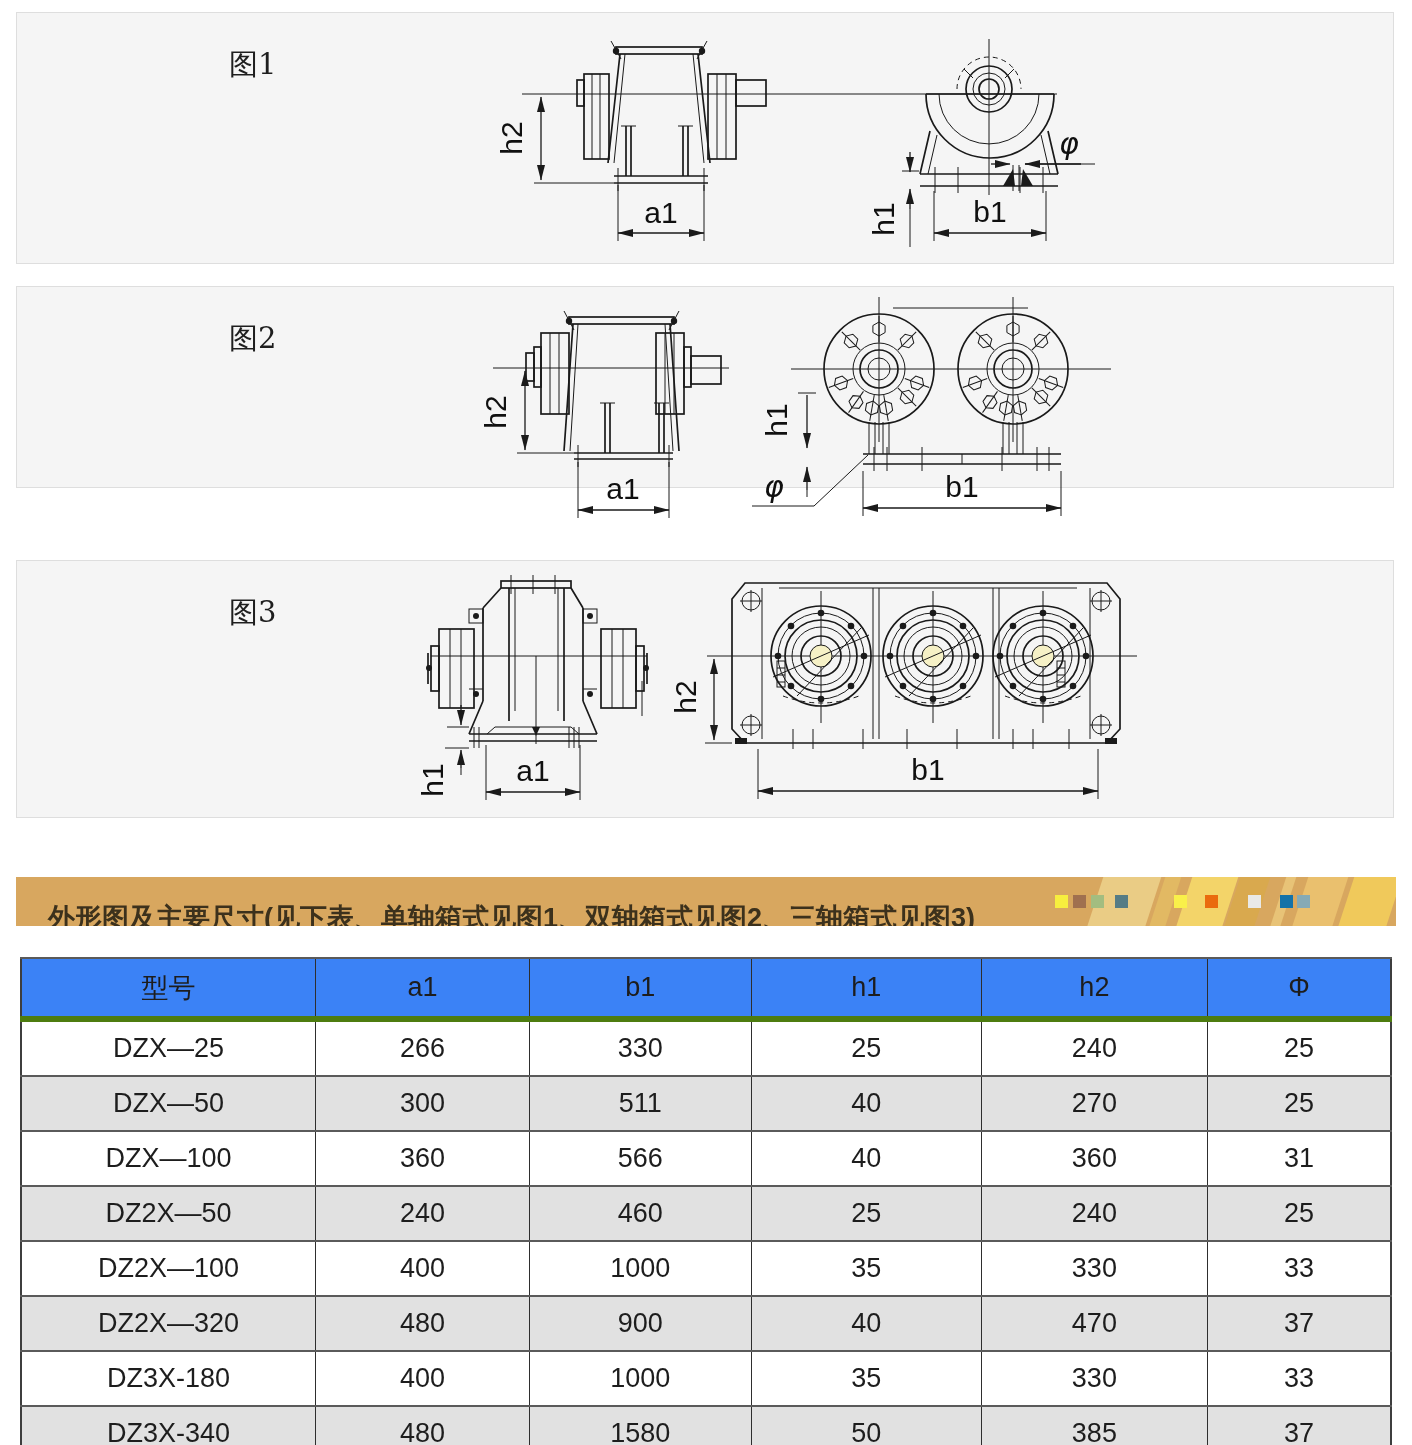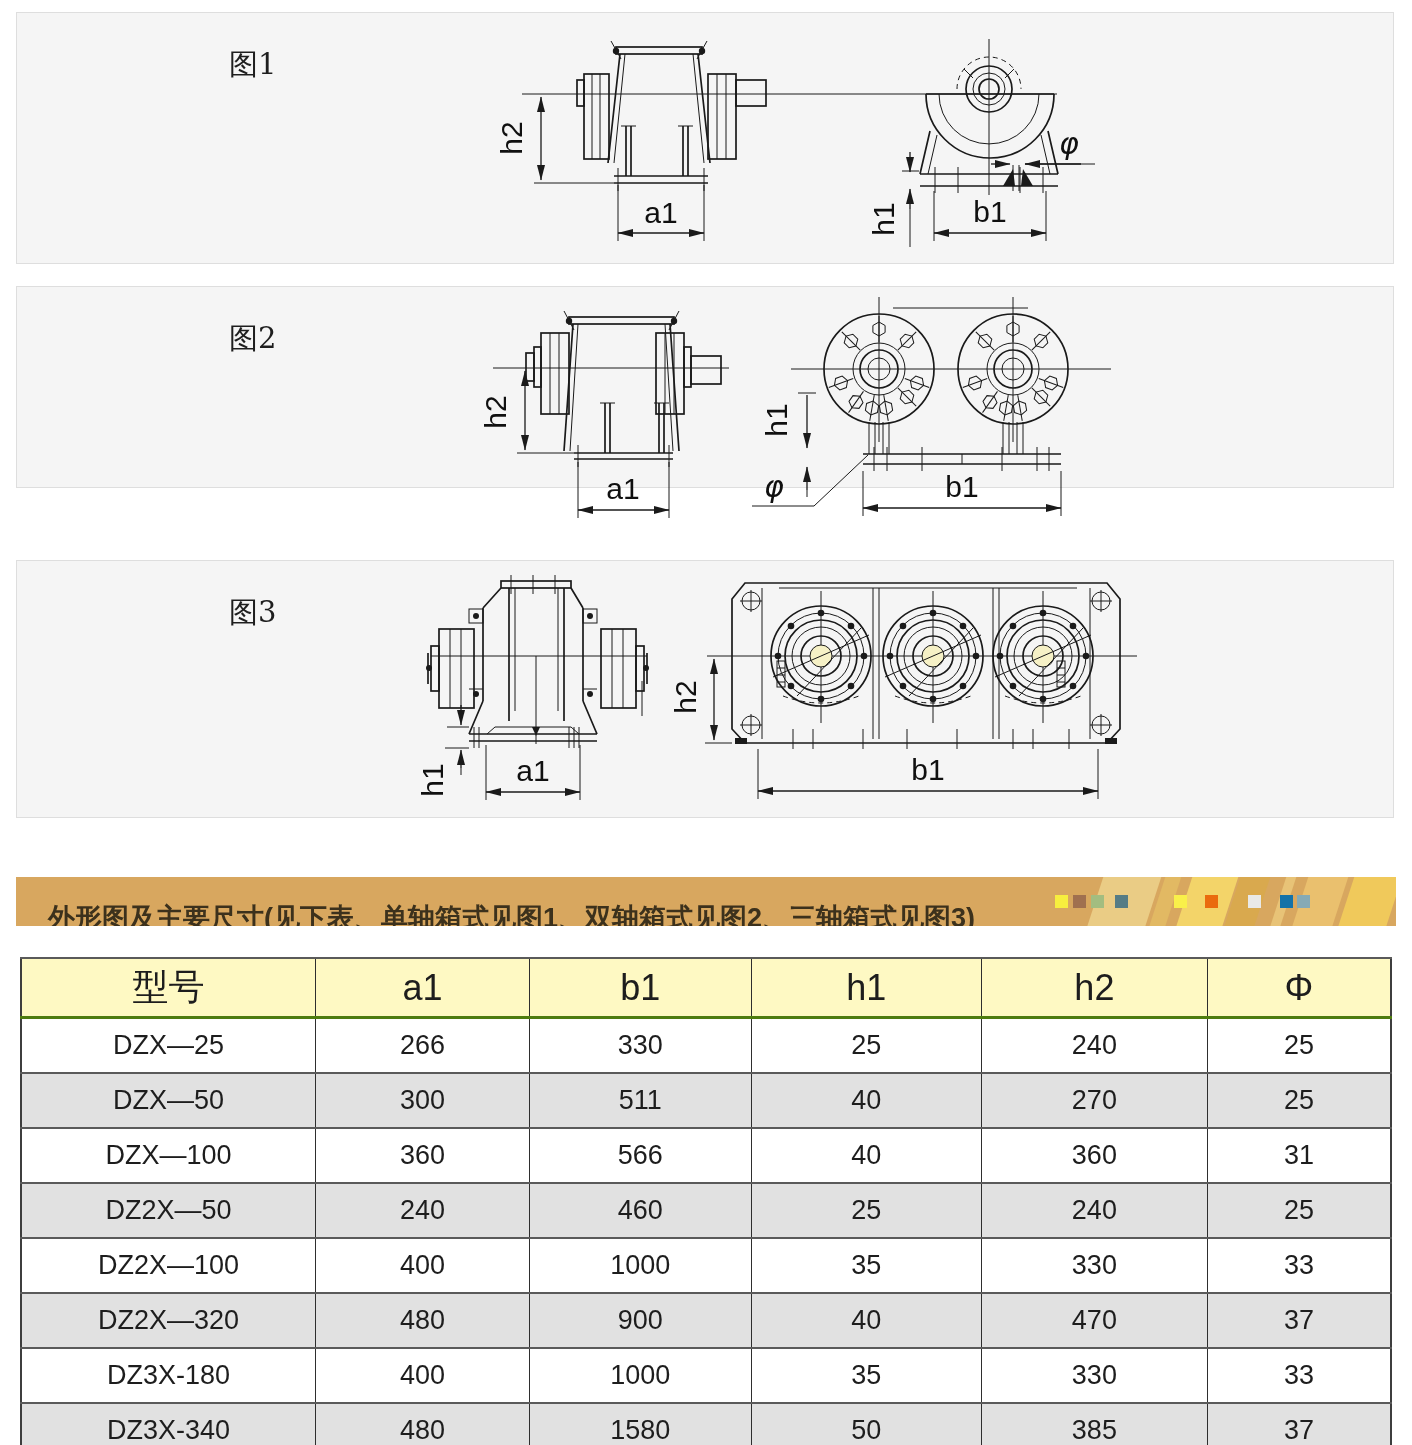--- a/index.html
+++ b/index.html
@@ -43,21 +43,21 @@
   .dsq:nth-child(3){margin-right:11px;}
   .dsq:nth-child(4){margin-right:46px;}
   .dsq:nth-child(5){margin-right:18px;}
   .dsq:nth-child(6){margin-right:30px;}
   .dsq:nth-child(7){margin-right:19px;}
   .dsq:nth-child(8){margin-right:4px;}
 
   
   .dimtable{position:absolute;left:20px;top:957px;width:1372px;border-collapse:collapse;table-layout:fixed;border:2px solid #3e3e3e;}
   .dimtable th,.dimtable td{border-left:1px solid #2e2e2e;border-right:1px solid #2e2e2e;border-top:2px solid #5a5a5a;border-bottom:2px solid #5a5a5a;text-align:center;font-size:27px;color:#1d1d1d;padding:0;}
-  .dimtable thead th{background:#fef9c3;height:57px;font-weight:normal;font-size:36px;border-bottom:3px solid #4d7c0f;}
+  .dimtable thead th{background:#3b82f6;height:57px;font-weight:normal;font-size:27px;border-bottom:6px solid #4d7c0f;}
   .dimtable tbody td{height:53px;background:#ffffff;}
   .dimtable tbody tr:nth-child(even) td{background:#e1e1e1;}
 </style>
 </head>
 <body>
 
 <div class="page">
 
   <svg class="defs-holder" aria-hidden="true">
     <defs>

